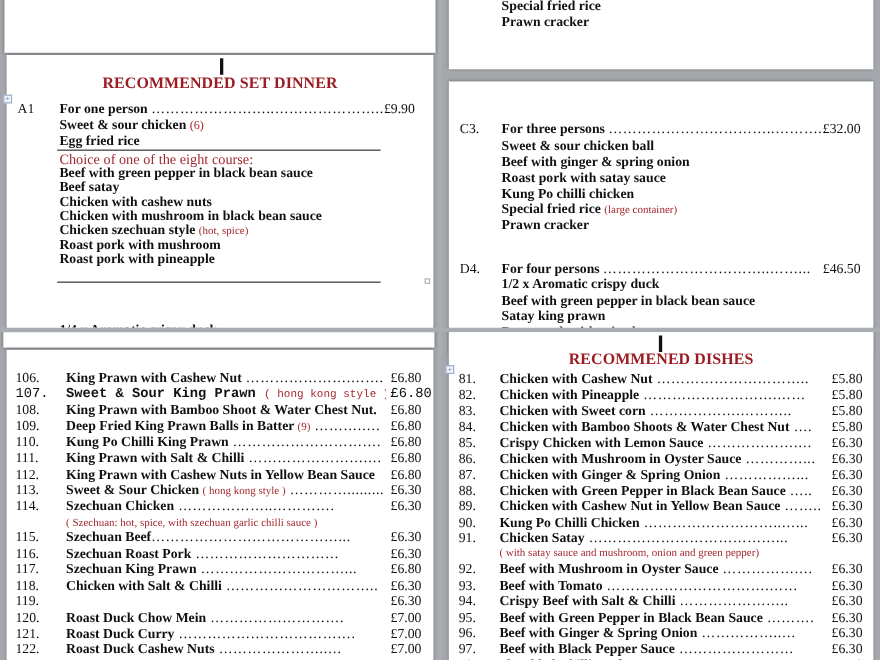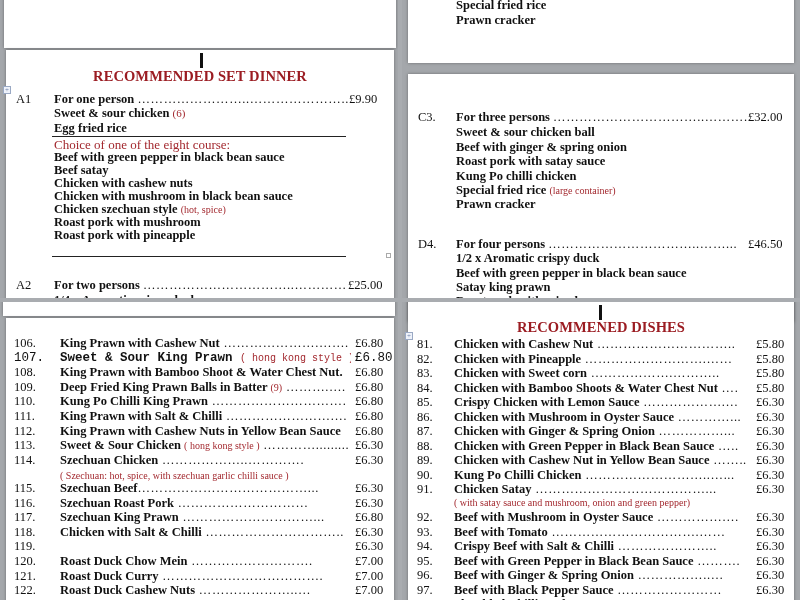--- a/index.html
+++ b/index.html
@@ -53,25 +53,20 @@
     <div class="sub" style="left:48px; top:100px;">Beef with green pepper in black bean sauce</div>
     <div class="sub" style="left:48px; top:113px;">Beef satay</div>
     <div class="sub" style="left:48px; top:126px;">Chicken with cashew nuts</div>
     <div class="sub" style="left:48px; top:139px;">Chicken with mushroom in black bean sauce</div>
     <div class="sub" style="left:48px; top:152px;"><span>Chicken szechuan style</span> <span class="note">(hot, spice)</span></div>
     <div class="sub" style="left:48px; top:165px;">Roast pork with mushroom</div>
     <div class="sub" style="left:48px; top:178px;">Roast pork with pineapple</div>
     <div class="hr" style="left:46px; top:206px; width:294px;"></div>
     <div class="endmark" style="left:380px; top:203px;"></div>
 
-    <div class="row" style="left:10px; top:228px; width:370px;">
-      <span class="code">A2</span>
-      <span class="name" style="left:38px;"><span>For two persons</span> <span class="dots">……………………………..…………</span></span>
-      <span class="price" style="left:332px;">£25.00</span>
-    </div>
     <div class="clip" style="left:48px; top:243px; width:200px; height:5px;">
       <div class="sub" style="left:0; top:0;">1/4 x Aromatic crispy duck</div>
     </div>
   </div>
 </div>
 
 <div class="quad q-tr">
   <div class="page" style="left:6px; top:-10px; width:386px; height:73px;">
     <div class="sub" style="left:48px; top:8px;">Special fried rice</div>
     <div class="sub" style="left:48px; top:23px;">Prawn cracker</div>

